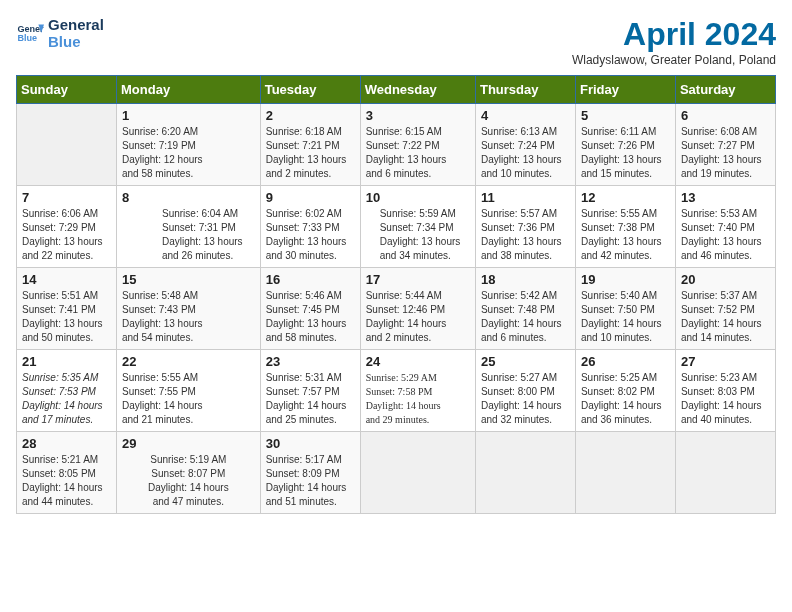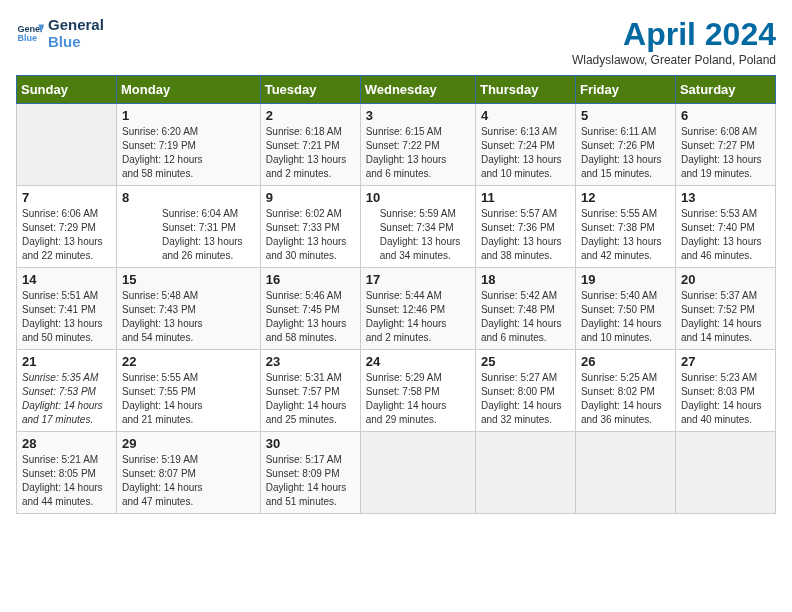--- a/index.html
+++ b/index.html
@@ -277,21 +277,21 @@
         </td>
         <td>
           <div class="day-num">23</div>
           <div class="cell-info" style="white-space: pre-line;">Sunrise: 5:31 AM
 Sunset: 7:57 PM
 Daylight: 14 hours
 and 25 minutes.</div>
         </td>
         <td>
           <div class="day-num">24</div>
-          <div class="cell-info" style="white-space: pre-line;">Sunrise: 5:29 AM
+          <div class="cell-info" style="white-space: pre-line; font-family: Liberation Serif, serif;">Sunrise: 5:29 AM
 Sunset: 7:58 PM
 Daylight: 14 hours
 and 29 minutes.</div>
         </td>
         <td>
           <div class="day-num">25</div>
           <div class="cell-info" style="white-space: pre-line;">Sunrise: 5:27 AM
 Sunset: 8:00 PM
 Daylight: 14 hours
 and 32 minutes.</div>
@@ -314,21 +314,21 @@
       <tr>
         <td>
           <div class="day-num">28</div>
           <div class="cell-info" style="white-space: pre-line;">Sunrise: 5:21 AM
 Sunset: 8:05 PM
 Daylight: 14 hours
 and 44 minutes.</div>
         </td>
         <td>
           <div class="day-num">29</div>
-          <div class="cell-info" style="white-space: pre-line;">Sunrise: 5:19 AM
+          <div class="cell-info" style="white-space: pre-line; text-align: center;">Sunrise: 5:19 AM
 Sunset: 8:07 PM
 Daylight: 14 hours
 and 47 minutes.</div>
         </td>
         <td>
           <div class="day-num">30</div>
           <div class="cell-info" style="white-space: pre-line;">Sunrise: 5:17 AM
 Sunset: 8:09 PM
 Daylight: 14 hours
 and 51 minutes.</div>

